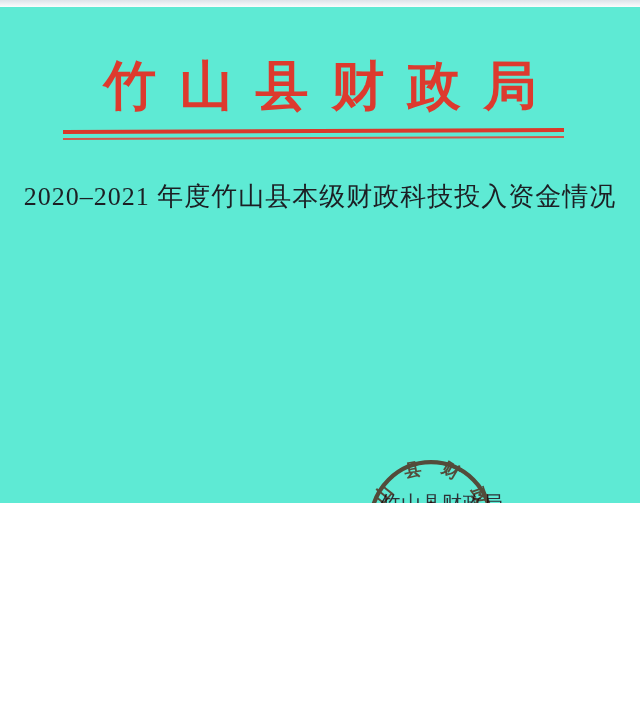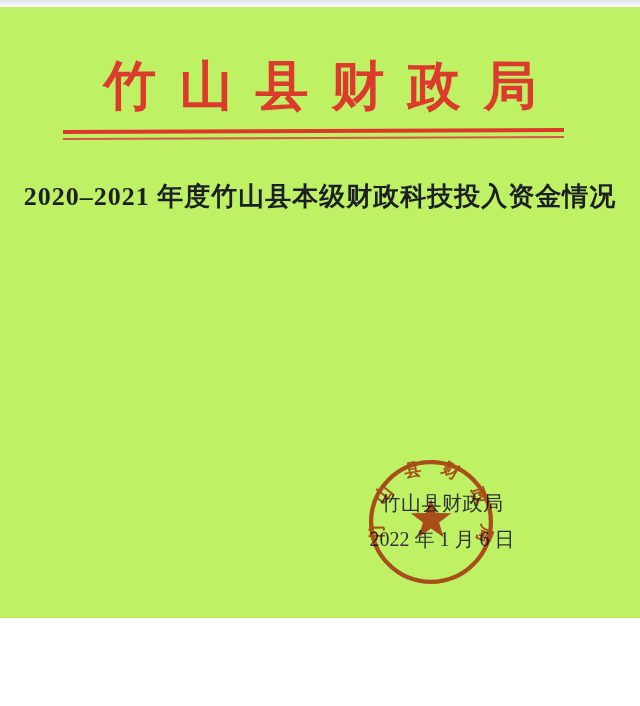--- a/index.html
+++ b/index.html
@@ -3,22 +3,22 @@
 <meta charset="utf-8">
 <style>
   html, body {
     margin: 0;
     padding: 0;
     background: #ffffff;
   }
   .page {
     position: relative;
     width: 640px;
-    height: 618px;
-    background: #bef264;
+    height: 503px;
+    background: #5eead4;
     overflow: hidden;
     font-family: "Liberation Serif", "DejaVu Serif", serif;
   }
   
   .scan-edge {
     position: absolute;
     top: 0; left: 0;
     width: 100%; height: 7px;
     background: linear-gradient(180deg, #dde3e9 0%, #eef1f4 55%, #fcfcfd 100%);
   }
@@ -59,21 +59,21 @@
   
   .doc-title {
     position: absolute;
     top: 180px;
     left: 0;
     width: 100%;
     margin: 0;
     text-align: center;
     color: #1c1f24;
     font-size: 26px;
-    font-weight: bold;
+    font-weight: normal;
     letter-spacing: 1px;
     line-height: 34px;
     white-space: nowrap;
   }
   
   .body-text {
     position: absolute;
     top: 252px;
     left: 84px;
     width: 474px;

